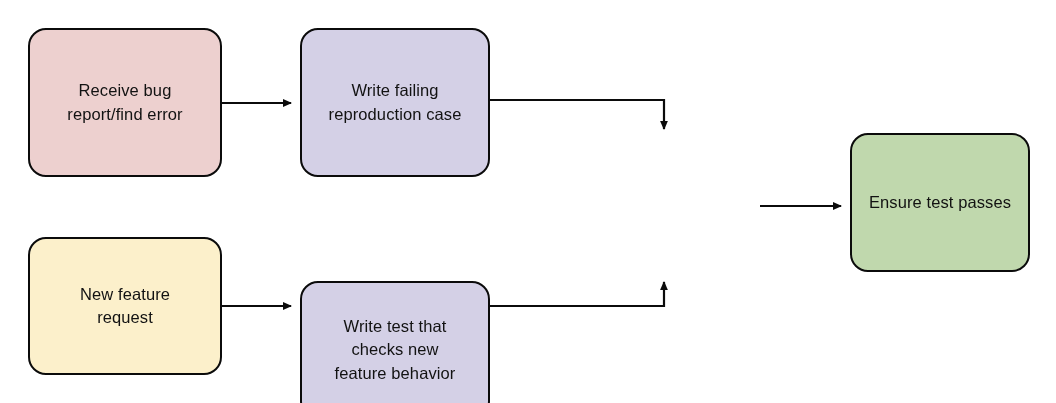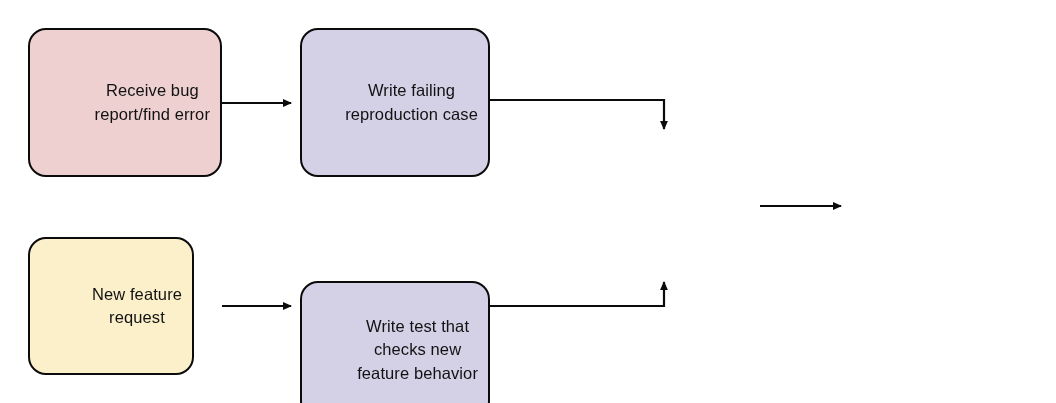--- a/index.html
+++ b/index.html
@@ -28,21 +28,21 @@
     height: 403px;
     pointer-events: none;
   }
   .node {
     position: absolute;
     box-sizing: border-box;
     border: 2px solid #0b0b0b;
     border-radius: 18px;
     display: flex;
     align-items: center;
-    justify-content: flex-end;
+    justify-content: center;
     text-align: center;
     color: #121212;
     font-size: 16.5px;
     line-height: 1.42;
     letter-spacing: 0.1px;
     padding: 4px 10px;
     z-index: 2;
   }
   .node .label {
     display: block;
@@ -81,26 +81,29 @@
   <div class="node" id="node-receive-bug" style-fill="#edd0cf" style="left: 28px; top: 28px; width: 194px; height: 149px; background: rgb(237, 208, 207); border-color: rgb(11, 11, 11); color: rgb(18, 18, 18);">
     <span class="label">Receive bug
 report/find error</span>
   </div>
 
   <div class="node" id="node-write-failing" style="left: 300px; top: 28px; width: 190px; height: 149px; background: rgb(212, 208, 230); border-color: rgb(11, 11, 11); color: rgb(18, 18, 18);">
     <span class="label">Write failing
 reproduction case</span>
   </div>
 
-  <div class="node" id="node-new-feature" style="left: 28px; top: 237px; width: 166px; height: 138px; background: rgb(252, 240, 203); border-color: rgb(11, 11, 11); color: rgb(18, 18, 18);">
+  <div class="node" id="node-new-feature" style="left: 28px; top: 237px; width: 194px; height: 138px; background: rgb(252, 240, 203); border-color: rgb(11, 11, 11); color: rgb(18, 18, 18);">
     <span class="label">New feature
 request</span>
   </div>
 
   <div class="node" id="node-write-test" style="left: 300px; top: 237px; width: 190px; height: 138px; background: rgb(212, 208, 230); border-color: rgb(11, 11, 11); color: rgb(18, 18, 18);">
     <span class="label">Write test that
 checks new
 feature behavior</span>
   </div>
 
 
+  <div class="node" id="node-ensure-pass" style="left: 850px; top: 133px; width: 180px; height: 139px; background: rgb(192, 216, 173); border-color: rgb(11, 11, 11); color: rgb(18, 18, 18);">
+    <span class="label">Ensure test passes</span>
+  </div>
 
 </div>
 
 </body></html>

